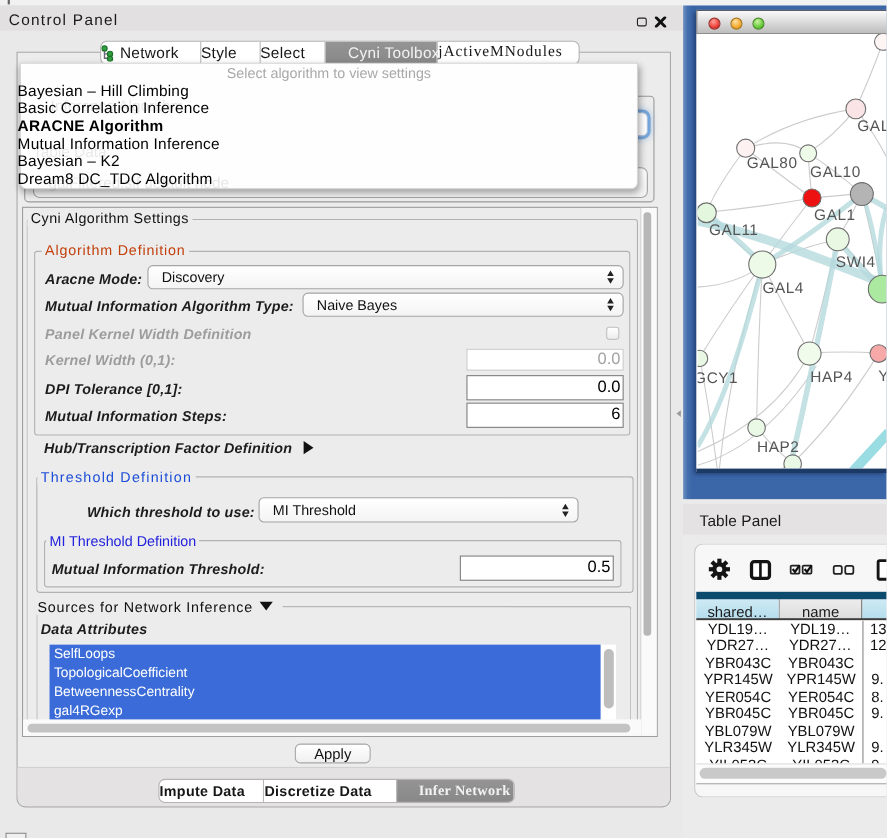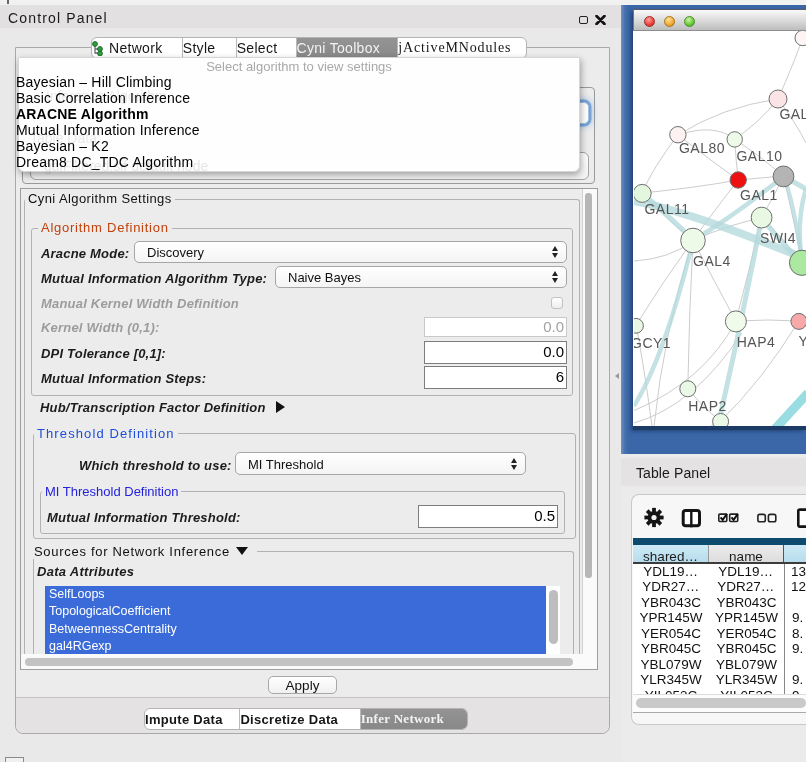--- a/index.html
+++ b/index.html
@@ -12,21 +12,21 @@
   .combo .txt { position:absolute; left:12px; top:50%; transform:translateY(-50%); white-space:nowrap; }
   .stp { position:absolute; right:7px; top:50%; width:7px; height:12px; transform:translateY(-50%); }
   .stp:before { content:""; position:absolute; left:0; top:0; border-left:3.5px solid transparent; border-right:3.5px solid transparent; border-bottom:5px solid #222; }
   .stp:after { content:""; position:absolute; left:0; bottom:0; border-left:3.5px solid transparent; border-right:3.5px solid transparent; border-top:5px solid #222; }
   .field { position:absolute; background:#fff; font-size:15px; text-align:right; padding-right:2px; }
   .gbox { position:absolute; border:1px solid #b2b2b2; border-radius:3px; }
   .gtitle { position:absolute; background:#ececec; padding:0 3px; font-size:13px; white-space:nowrap; line-height:14px; }
   .seg { position:absolute; background:#fff; border:1px solid #b4b4b4; border-radius:6px; display:flex; overflow:hidden; }
   .seg .s { display:flex; align-items:center; justify-content:flex-start; font-size:14px; color:#161616; border-right:1px solid #b9b9b9; letter-spacing:0.3px; white-space:nowrap; }
   .seg .s:last-child { border-right:none;font-family:Liberation Serif, serif; }
-  .seg .sel { background:linear-gradient(#949494,#888888); color:#f3f3f3; }
+  .seg .sel { background:linear-gradient(#949494,#888888); color:#f3f3f3;padding-left:20px; }
 </style>
 </head>
 <body>
 
   <div class="abs" style="left:0;top:0;width:806px;height:5px;background:#f1f1f1;"></div>
   <div class="abs" style="left:7px;top:0;width:2px;height:4px;background:#666;"></div>
 
   <div class="abs" style="left:0;top:5px;width:621px;height:23px;background:#e2e0e0;"></div>
   <div class="abs" style="left:8px;top:10px;font-size:14px;color:#1a1a1a;letter-spacing:1.15px;">Control Panel</div>
   <div class="abs" style="left:579px;top:15.5px;width:9px;height:8.5px;border:1.6px solid #222;border-radius:2px;"></div>
@@ -86,21 +86,21 @@
     <span class="txt">Discovery</span>
     <span class="stp"></span>
   </div>
 
   <div class="lbl abs" style="left:41px;top:271px;">Mutual Information Algorithm Type:</div>
   <div class="combo" style="left:275px;top:266px;width:292px;height:22px;">
     <span class="txt">Naive Bayes</span>
     <span class="stp"></span>
   </div>
 
-  <div class="lbl abs dis" style="left:41px;top:296px;">Manual Kernel Width Definition</div>
+  <div class="lbl abs dis" style="left:41px;top:296px;">Panel Kernel Width Definition</div>
   <div class="abs" style="left:551px;top:297px;width:12px;height:12px;border:1px solid #c2c2c2;border-radius:3px;background:linear-gradient(#ffffff,#ededed);"></div>
 
   <div class="lbl abs dis" style="left:41px;top:320px;">Kernel Width (0,1):</div>
   <div class="field" style="left:424px;top:317px;width:143px;height:20px;border:1px solid #c9c9c9;color:#a3a3a3;line-height:18px;">0.0</div>
 
   <div class="lbl abs" style="left:41px;top:346px;">DPI Tolerance [0,1]:</div>
   <div class="field" style="left:424px;top:341px;width:143px;height:23px;border:1.5px solid #7d7d7d;color:#000;line-height:20px;">0.0</div>
 
   <div class="lbl abs" style="left:41px;top:371px;">Mutual Information Steps:</div>
   <div class="field" style="left:424px;top:366px;width:143px;height:23px;border:1.5px solid #7d7d7d;color:#000;line-height:20px;">6</div>

